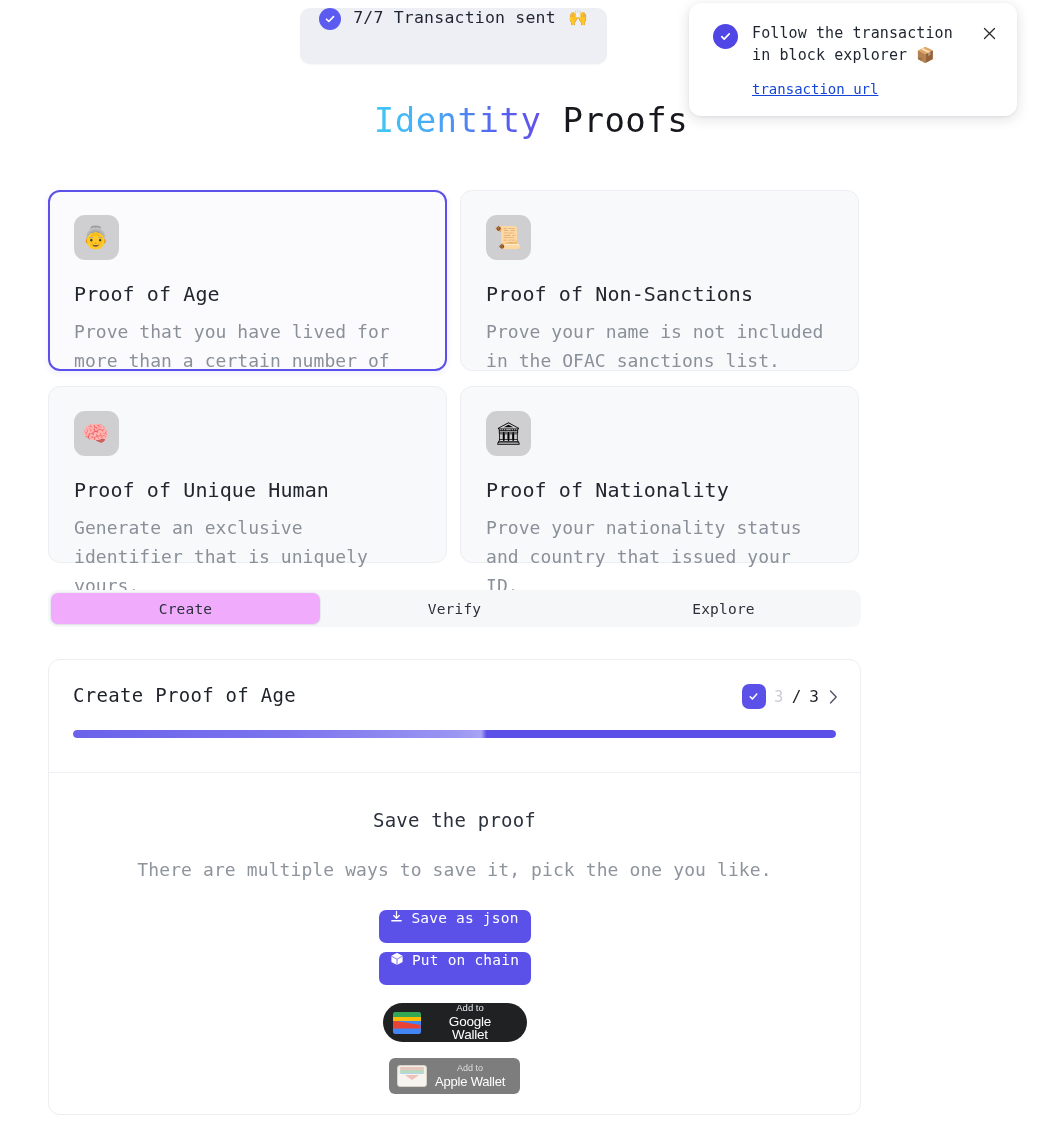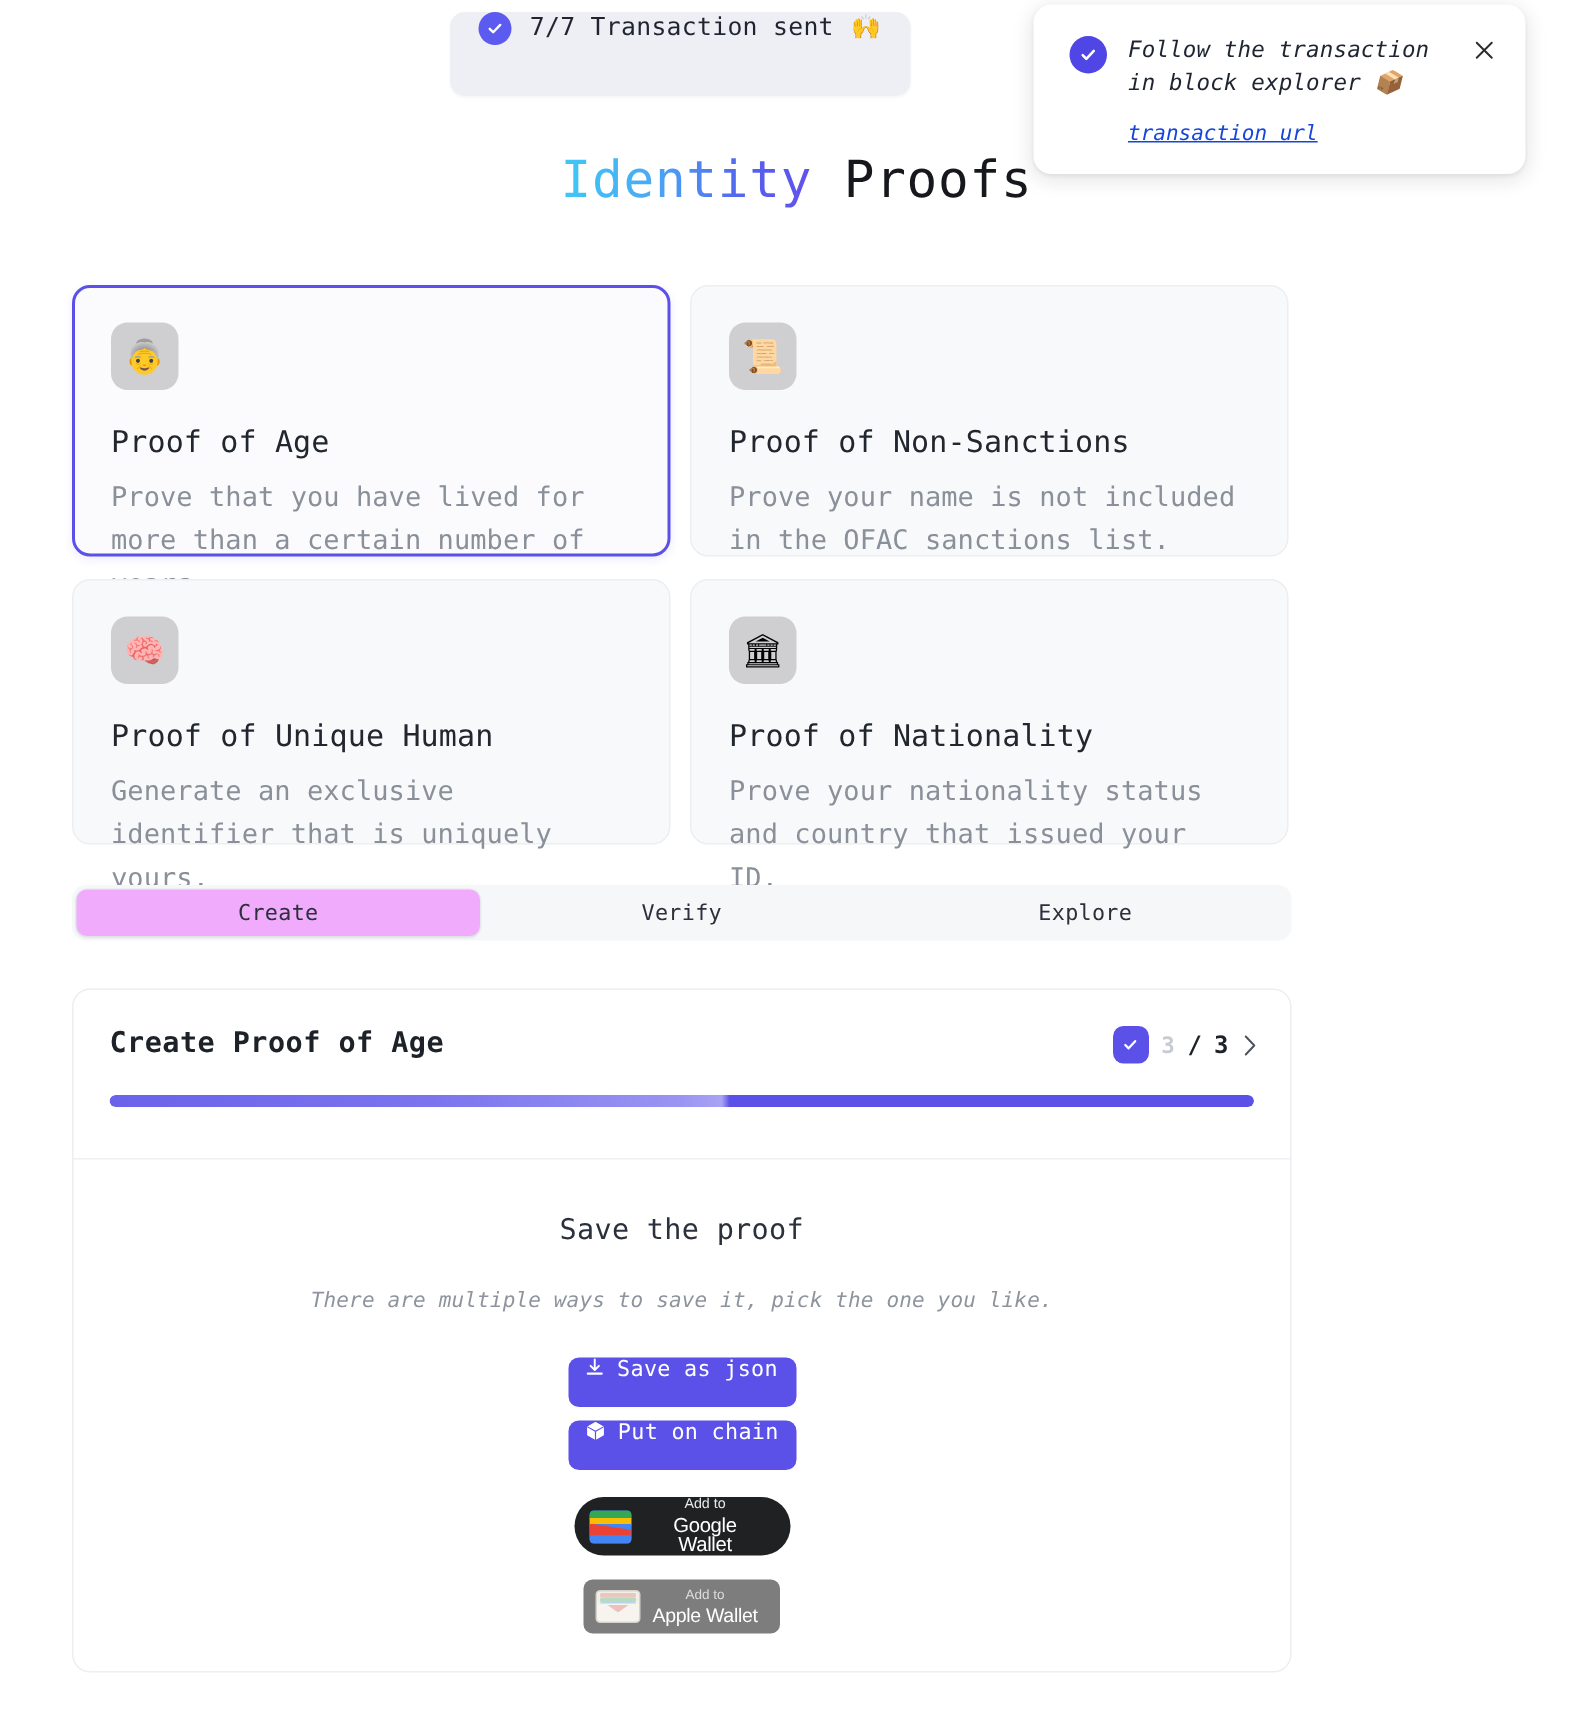--- a/index.html
+++ b/index.html
@@ -40,21 +40,20 @@
   .notif {
     position: absolute;
     left: 689px; top: 3px;
     width: 328px; height: 113px;
     background: #ffffff;
     border-radius: 12px;
     box-shadow: 0 3px 14px rgba(20,25,50,0.13), 0 1px 3px rgba(20,25,50,0.06);
     padding: 20px 18px 16px 24px;
     display: flex;
     gap: 14px;
-    font-style: italic;
   }
   .notif-badge {
     width: 25px; height: 25px; border-radius: 50%;
     background: #4f46e5;
     display: flex; align-items: center; justify-content: center;
     flex: 0 0 auto; margin-top: 1px;
   }
   .notif-body { flex: 1 1 auto; min-width: 0; }
   .notif-text {
     font-size: 15px; color: #1f2530; line-height: 1.45;
@@ -172,21 +171,20 @@
     width: 813px; height: 456px;
     background: #ffffff;
     border: 1px solid #eceef1;
     border-radius: 12px;
   }
   .panel-head {
     height: 113px;
     padding: 0 24px;
     border-bottom: 1px solid #eff0f3;
     position: relative;
-    font-weight: bold;
   }
   .panel-title {
     position: absolute;
     left: 24px; top: 24px;
     font-size: 19px;
     color: #1d2128;
     letter-spacing: 0.3px;
   }
   .stepper {
     position: absolute;
@@ -239,24 +237,23 @@
   .panel-body {
     padding-top: 36px;
     text-align: center;
   }
   .save-title {
     font-size: 19px; color: #2b313c;
     letter-spacing: 0.2px;
     margin-bottom: 28px;
   }
   .save-sub {
-    font-size: 14px; color: #8e949d;
+    font-size: 18px; color: #8e949d;
     letter-spacing: 0.1px;
     margin-bottom: 30px;
-    font-style: italic;
   }
   .btn-stack { display: flex; flex-direction: column; align-items: center; gap: 9px; }
   .btn-primary {
     width: 152px; height: 33px;
     background: #5b50e8;
     color: #ffffff;
     border: none;
     border-radius: 7px;
     font-family: inherit;
     font-size: 14.5px;

